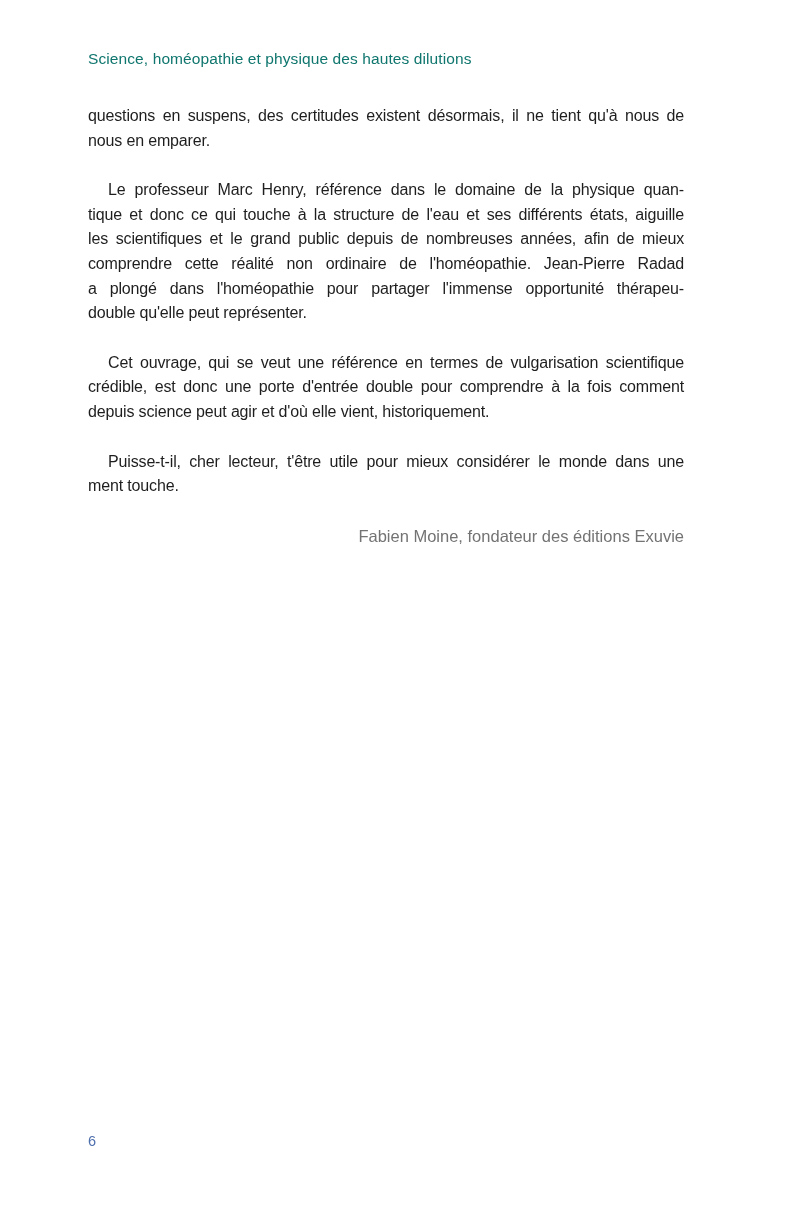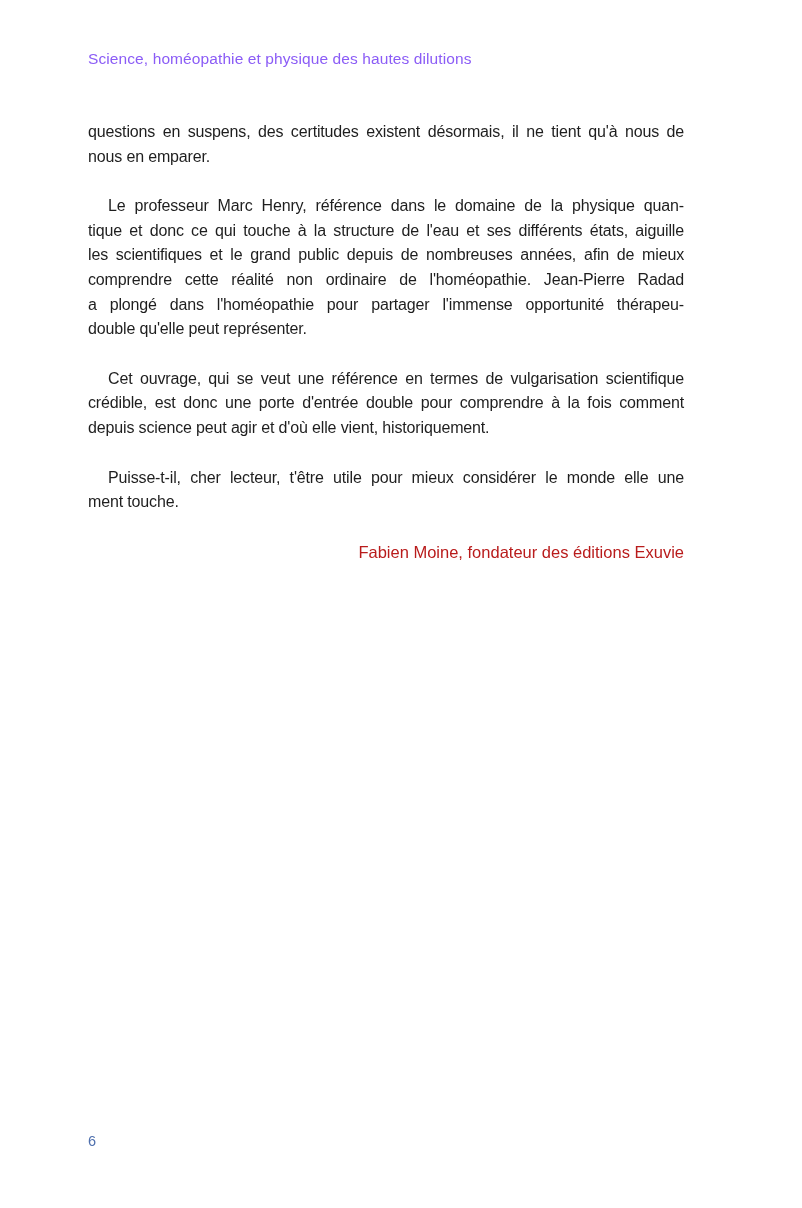--- a/index.html
+++ b/index.html
@@ -20,21 +20,21 @@
     left: 88px;
     top: 49px;
     font-size: 15.5px;
     line-height: 20px;
     color: #4e6fad;
     letter-spacing: 0.1px;
   }
   .body-block {
     position: absolute;
     left: 88px;
-    top: 120px;
+    top: 104px;
     width: 596px;
     font-size: 16px;
     line-height: 24.6px;
     color: #1e1e1e;
     letter-spacing: -0.15px;
   }
   .paragraph {
     margin: 0 0 25px 0;
   }
   .line {
@@ -60,21 +60,21 @@
     left: 88px;
     top: 1133px;
     font-size: 14.5px;
     color: #4e6fad;
   }
 </style>
 </head>
 <body>
 
 <div class="page">
-  <div class="running-header" style="color: #8b5cf6; text-align: center;">Science, homéopathie et physique des hautes dilutions</div>
+  <div class="running-header" style="color: #0f766e; text-align: center;">Science, homéopathie et physique des hautes dilutions</div>
 
   <div class="body-block" id="body-block" style="color: rgb(30, 30, 30);">
 
     <div class="paragraph">
         <div class="line first">questions en suspens, des certitudes existent désormais, il ne tient qu'à nous de</div>
         <div class="line last">nous en emparer.</div>
       </div>
       <div class="paragraph indent">
         <div class="line first">Le professeur Marc Henry, référence dans le domaine de la physique quan-</div>
         <div class="line">tique et donc ce qui touche à la structure de l'eau et ses différents états, aiguille</div>
@@ -82,20 +82,20 @@
         <div class="line">comprendre cette réalité non ordinaire de l'homéopathie. Jean-Pierre Radad</div>
         <div class="line">a plongé dans l'homéopathie pour partager l'immense opportunité thérapeu-</div>
         <div class="line last">double qu'elle peut représenter.</div>
       </div>
       <div class="paragraph indent">
         <div class="line first">Cet ouvrage, qui se veut une référence en termes de vulgarisation scientifique</div>
         <div class="line">crédible, est donc une porte d'entrée double pour comprendre à la fois comment</div>
         <div class="line last">depuis science peut agir et d'où elle vient, historiquement.</div>
       </div>
       <div class="paragraph indent">
-        <div class="line first">Puisse-t-il, cher lecteur, t'être utile pour mieux considérer le monde elle une</div>
+        <div class="line first">Puisse-t-il, cher lecteur, t'être utile pour mieux considérer le monde dans une</div>
         <div class="line last">ment touche.</div>
       </div>
-      <div class="signature" style="color: #b91c1c;">Fabien Moine, fondateur des éditions Exuvie</div>
+      <div class="signature" style="color: #737373;">Fabien Moine, fondateur des éditions Exuvie</div>
   </div>
 
   <div class="page-number" style="color: rgb(78, 111, 173);">6</div>
 </div>
 
 </body></html>

